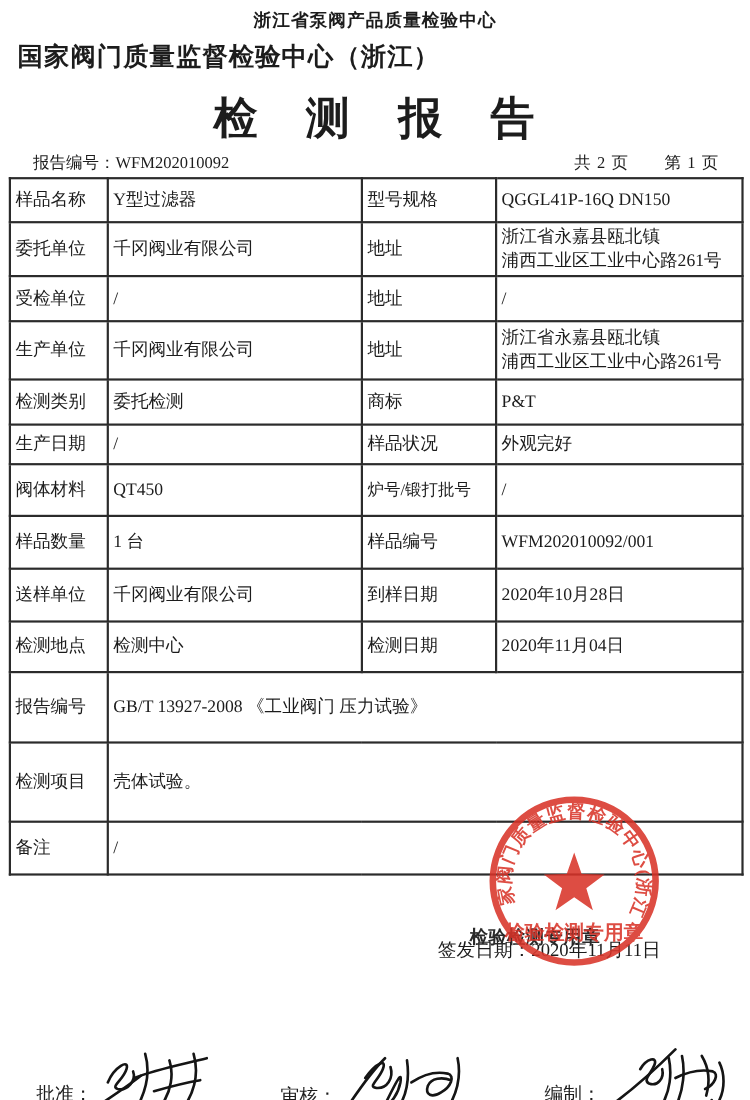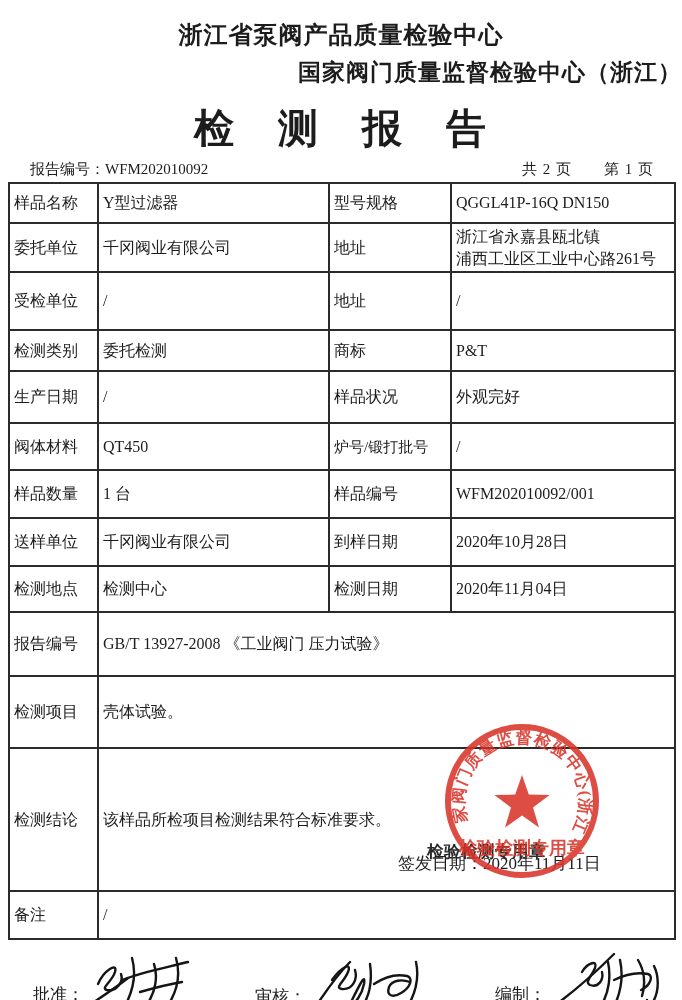--- a/index.html
+++ b/index.html
@@ -4,22 +4,22 @@
 <style>
   html,body{margin:0;padding:0;background:#ffffff;}
   body{
     width:682px;height:1000px;
     font-family:"Liberation Serif","DejaVu Serif",serif;
     color:#1c1c1c;
     -webkit-font-smoothing:antialiased;
   }
   .page{position:relative;width:682px;height:1000px;background:#ffffff;overflow:hidden;}
 
-  .org1{margin-top:19px;text-align:center;font-size:24px;font-weight:bold;letter-spacing:1px;}
-  .org2{margin-top:6px;text-align:right;font-size:23px;font-weight:bold;letter-spacing:1px;margin-left:16px;}
+  .org1{margin-top:9px;text-align:center;font-size:16px;font-weight:bold;letter-spacing:1px;}
+  .org2{margin-top:6px;text-align:left;font-size:23px;font-weight:bold;letter-spacing:1px;margin-left:16px;}
   .title{margin-top:13px;text-align:center;font-size:40px;font-weight:bold;letter-spacing:2px;}
 
   .meta{display:flex;justify-content:space-between;align-items:flex-start;
         padding:4px 28px 3px 30px;font-size:15px;}
   .meta-right{letter-spacing:1px;}
 
   table.report{
     margin-left:8px;width:666px;table-layout:fixed;
     border-collapse:collapse;
   }
@@ -76,33 +76,40 @@
       <td class="lbl">型号规格</td>
       <td>QGGL41P-16Q DN150</td>
     </tr>
     <tr style="height:44px">
       <td class="lbl">委托单位</td>
       <td>千冈阀业有限公司</td>
       <td class="lbl">地址</td>
       <td class="addr">浙江省永嘉县瓯北镇
 浦西工业区工业中心路261号</td>
     </tr>
-    <tr style="height:58px">
+    <tr style="height:41px">
       <td class="lbl">受检单位</td>
       <td>/</td>
       <td class="lbl">地址</td>
       <td>/</td>
+    </tr>
+    <tr style="height:53px">
+      <td class="lbl">生产单位</td>
+      <td>千冈阀业有限公司</td>
+      <td class="lbl">地址</td>
+      <td class="addr">浙江省永嘉县瓯北镇
+浦西工业区工业中心路261号</td>
     </tr>
     <tr style="height:41px">
       <td class="lbl">检测类别</td>
       <td>委托检测</td>
       <td class="lbl">商标</td>
       <td>P&amp;T</td>
     </tr>
-    <tr style="height:52px">
+    <tr style="height:36px">
       <td class="lbl">生产日期</td>
       <td>/</td>
       <td class="lbl">样品状况</td>
       <td>外观完好</td>
     </tr>
     <tr style="height:47px">
       <td class="lbl">阀体材料</td>
       <td>QT450</td>
       <td class="lbl" style="font-size:15px">炉号/锻打批号</td>
       <td>/</td>
@@ -125,26 +132,20 @@
       <td class="lbl">检测日期</td>
       <td>2020年11月04日</td>
     </tr>
     <tr style="height:64px">
       <td class="lbl">报告编号</td>
       <td colspan="3">GB/T 13927-2008 《工业阀门 压力试验》</td>
     </tr>
     <tr style="height:72px">
       <td class="lbl">检测项目</td>
       <td colspan="3" class="left-top">壳体试验。</td>
-    </tr>
-    <tr style="height:143px">
-      <td class="lbl">检测结论</td>
-      <td colspan="3" class="concl">
-        <div>该样品所检项目检测结果符合标准要求。</div>
-      </td>
     </tr>
     <tr style="height:48px">
       <td class="lbl">备注</td>
       <td colspan="3">/</td>
     </tr>
   </tbody>
     </table>
 
   <div class="sign-date">签发日期：2020年11月11日</div>
   <div class="stamp-underlay">检验检测专用章</div>

